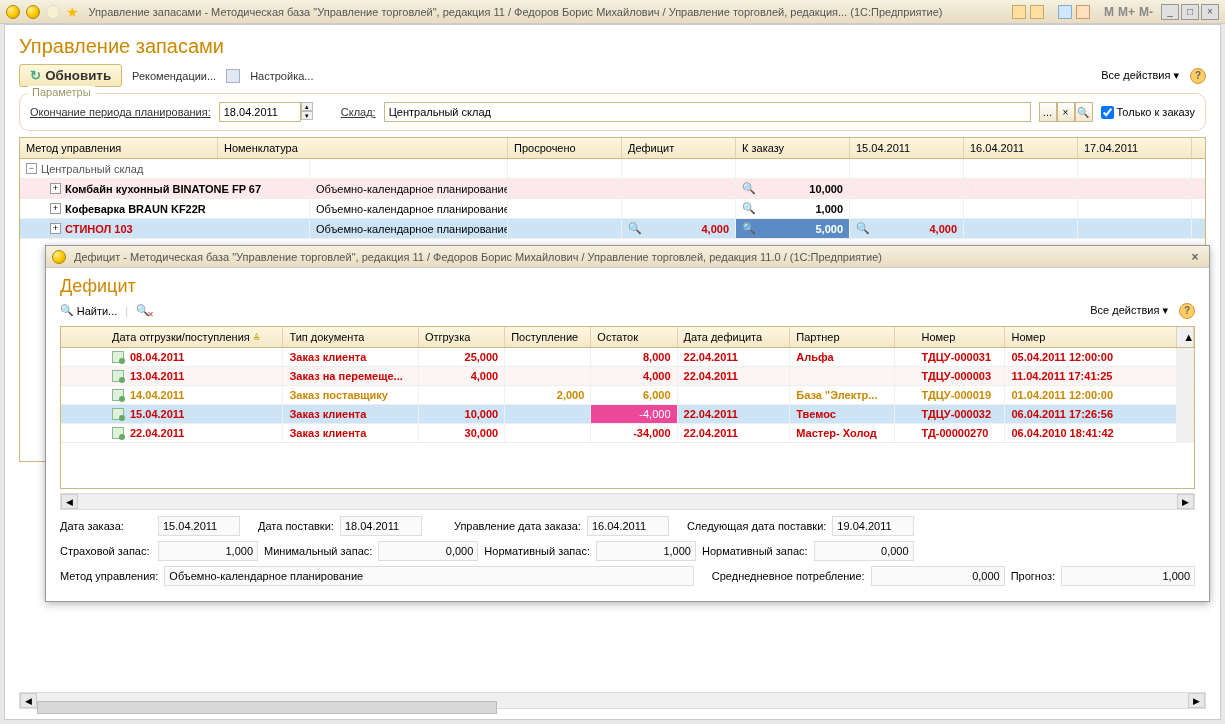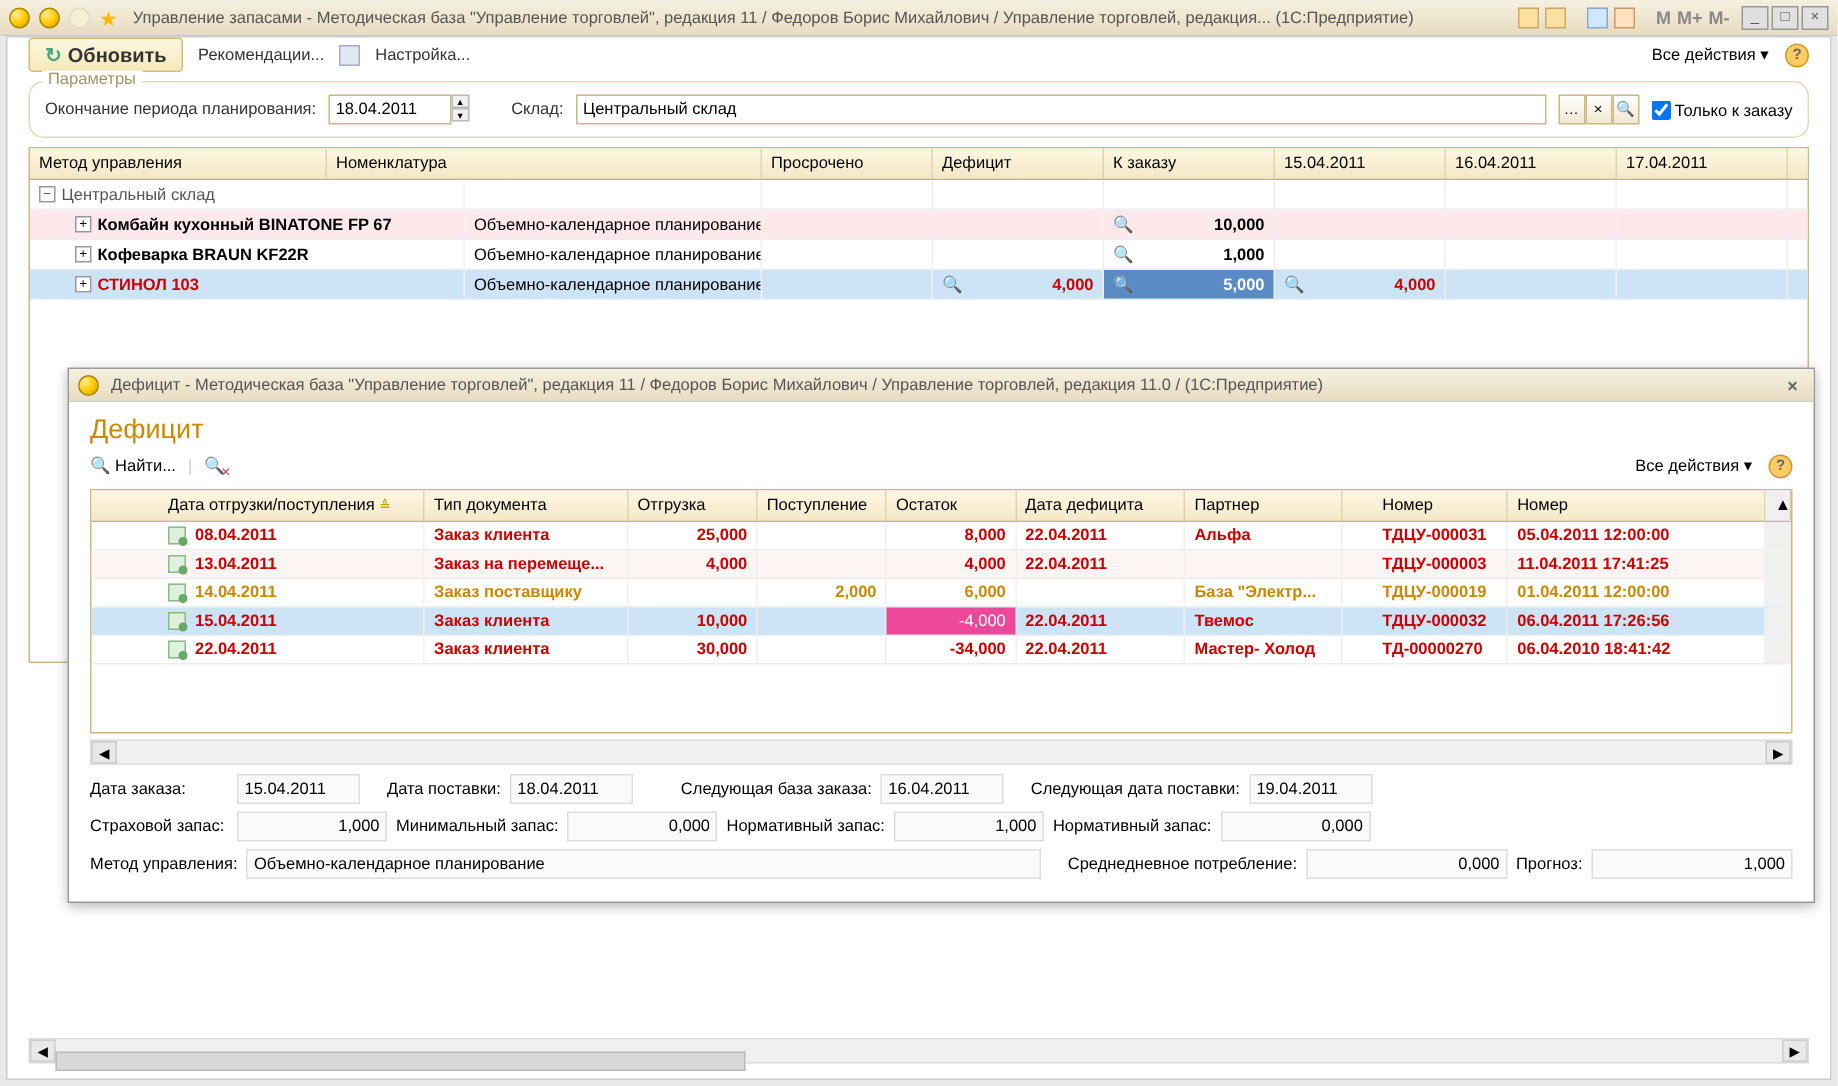--- a/index.html
+++ b/index.html
@@ -21,28 +21,28 @@
   .btn-refresh { background: linear-gradient(to bottom, #fff8e0, #f5e8b8); border: 1px solid #d4b970; border-radius: 3px; padding: 3px 10px; font-weight: bold; color: #333; display: flex; align-items: center; gap: 4px; }
   .btn-refresh::before { content: "↻"; color: #4a8; font-weight: bold; }
   .link { color: #333; text-decoration: none; padding: 3px 4px; }
   .toolbar-right { margin-left: auto; display: flex; align-items: center; gap: 6px; }
   .dd { border: 1px solid transparent; padding: 2px 4px; }
   .help-icon { width: 16px; height: 16px; border-radius: 50%; background: #ffcc66; border: 1px solid #cc9933; display: inline-flex; align-items: center; justify-content: center; font-size: 10px; font-weight: bold; color: #666; }
 
   .params-fieldset { margin: 0 14px 6px; border: 1px solid #e8d8b8; border-radius: 10px; padding: 8px 10px; position: relative; font-size: 11px; }
   .params-fieldset .legend { position: absolute; top: -8px; left: 8px; background: #fff; color: #996; padding: 0 4px; font-size: 11px; }
   .params-row { display: flex; align-items: center; gap: 8px; }
-  .field-label { color: #333; }
+  .field-label { color: #333; text-decoration: underline; }
   .text-input { border: 1px solid #ccb880; background: #fff; padding: 2px 4px; font-size: 11px; height: 20px; }
   .date-input { width: 82px; }
   .stepper { display: inline-flex; flex-direction: column; }
   .stepper div { width: 12px; height: 9px; border: 1px solid #bbb; background: #f0f0f0; font-size: 7px; display: flex; align-items: center; justify-content: center; }
   .sel-btns { display: flex; gap: 0; }
   .sel-btns .sb { width: 18px; height: 20px; border: 1px solid #ccb880; background: linear-gradient(#fff,#f0e8d0); display: flex; align-items: center; justify-content: center; font-size: 10px; }
-  .checkbox { display: flex; align-items: flex-end; gap: 3px; }
+  .checkbox { display: flex; align-items: center; gap: 3px; }
   .checkbox input { width: 13px; height: 13px; }
 
   .grid-main { margin: 0 14px 6px; border: 1px solid #ccb880; font-size: 11px; background: #fff; flex-grow: 1; }
   .grid-header { display: flex; background: linear-gradient(to bottom, #fdf6e0, #f5e8c8); border-bottom: 1px solid #ccb880; }
   .gh { border-right: 1px solid #e0d4b0; padding: 4px 6px; overflow: hidden; white-space: nowrap; }
   .grid-body .grow { display: flex; border-bottom: 1px solid #eee; min-height: 19px; align-items: center; }
   .grid-body .gc { border-right: 1px solid #f0f0f0; padding: 2px 6px; overflow: hidden; white-space: nowrap; height: 19px; display: flex; align-items: center; }
   .grow.group { font-weight: normal; color: #555; }
   .grow.sel-blue { background: #cde4f7; }
   .grow.pink { background: #fde8eb; }
@@ -136,20 +136,21 @@
     <span style="font-weight:bold;color:#888;font-size:12px">M-</span>
   </div>
   <div class="win-btns">
     <div class="win-btn">_</div>
     <div class="win-btn">□</div>
     <div class="win-btn">×</div>
   </div>
 </div>
 
 <div class="main-window">
+  <div class="page-title">Управление запасами</div>
 
   <div class="toolbar">
     <button class="btn-refresh">Обновить</button>
     <a class="link" href="#">Рекомендации...</a>
     <span style="display:inline-block;width:14px;height:14px;background:#e0e8f0;border:1px solid #aac;"></span>
     <a class="link" href="#">Настройка...</a>
     <div class="toolbar-right">
       <span class="dd"><span>Все действия</span> ▾</span>
       <span class="help-icon">?</span>
     </div>
@@ -476,21 +477,21 @@
   </div>
 
   <div class="form-rows">
     <div class="frow">
       <span class="lbl" style="width:92px">Дата заказа:</span>
       <input class="ro-input w-date" value="15.04.2011" style="">
       <span style="width:6px"></span>
       <span class="lbl">Дата поставки:</span>
       <input class="ro-input w-date" value="18.04.2011" style="">
       <span style="width:20px"></span>
-      <span class="lbl">Следующая база заказа:</span>
+      <span class="lbl">Управление дата заказа:</span>
       <input class="ro-input w-date" value="16.04.2011" style="">
       <span style="width:6px"></span>
       <span class="lbl">Следующая дата поставки:</span>
       <input class="ro-input w-date" value="19.04.2011" style="">
     </div>
     <div class="frow">
       <span class="lbl" style="width:92px">Страховой запас:</span>
       <input class="ro-input w-num" value="1,000" style="">
       <span class="lbl">Минимальный запас:</span>
       <input class="ro-input w-num" value="0,000" style="">

